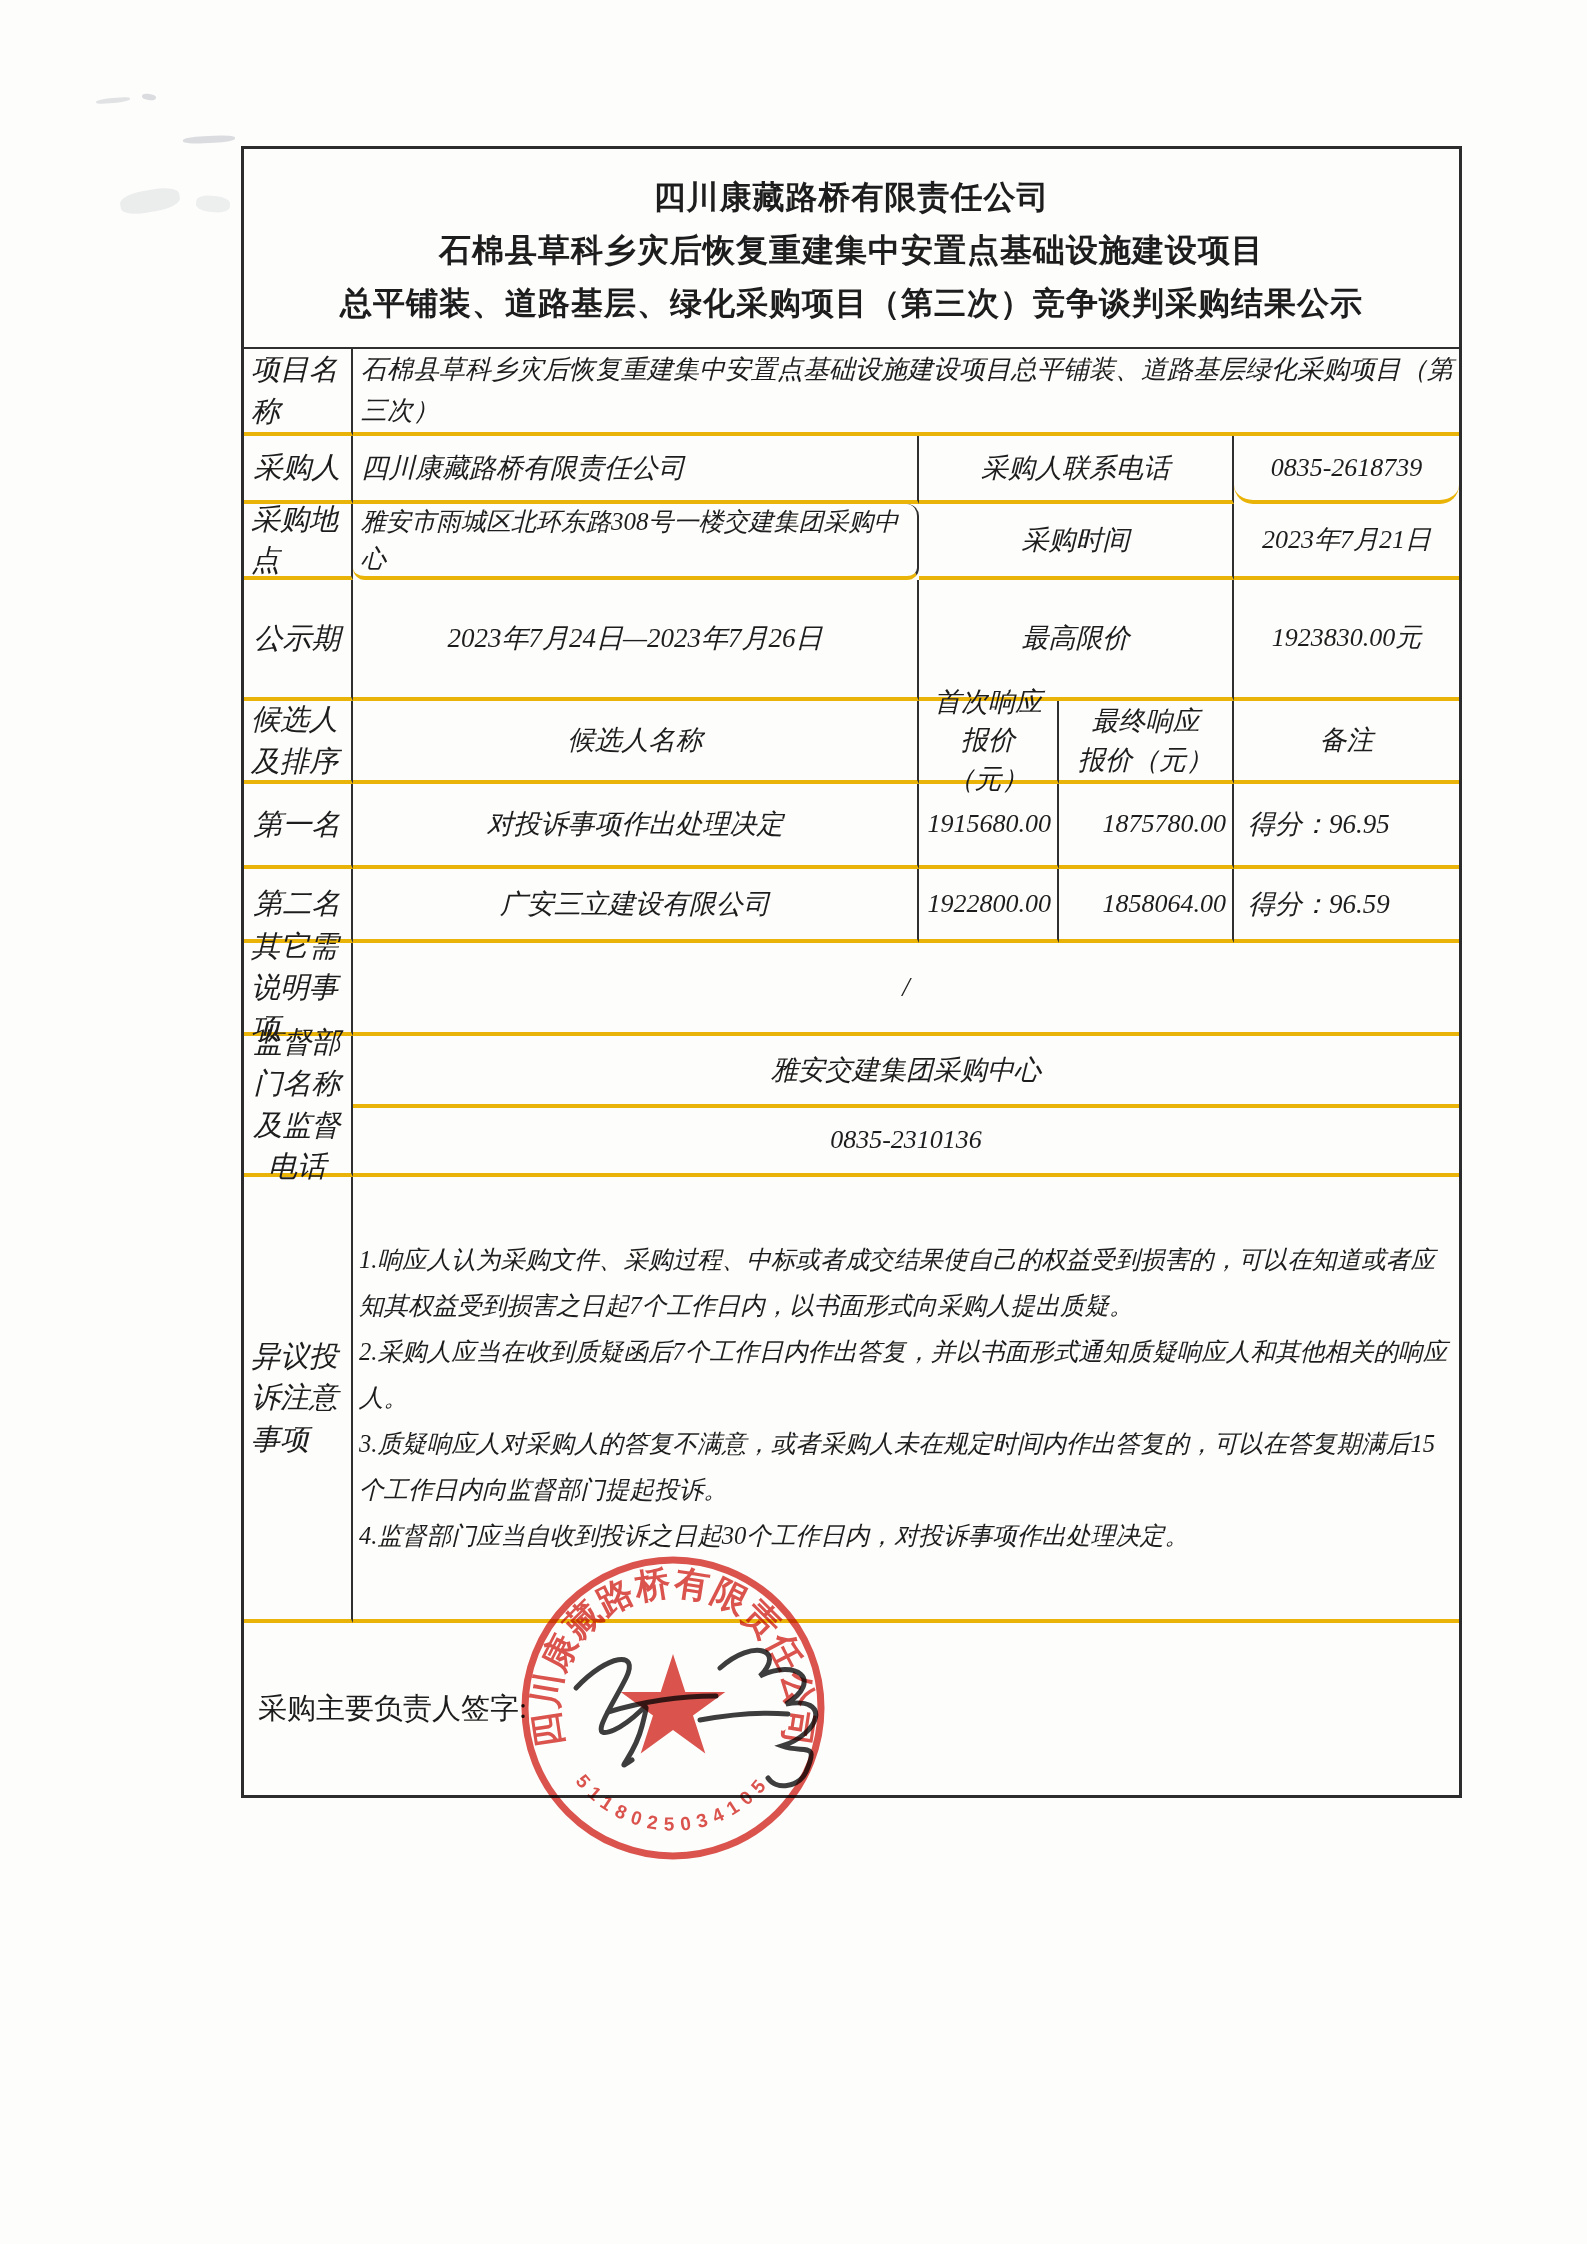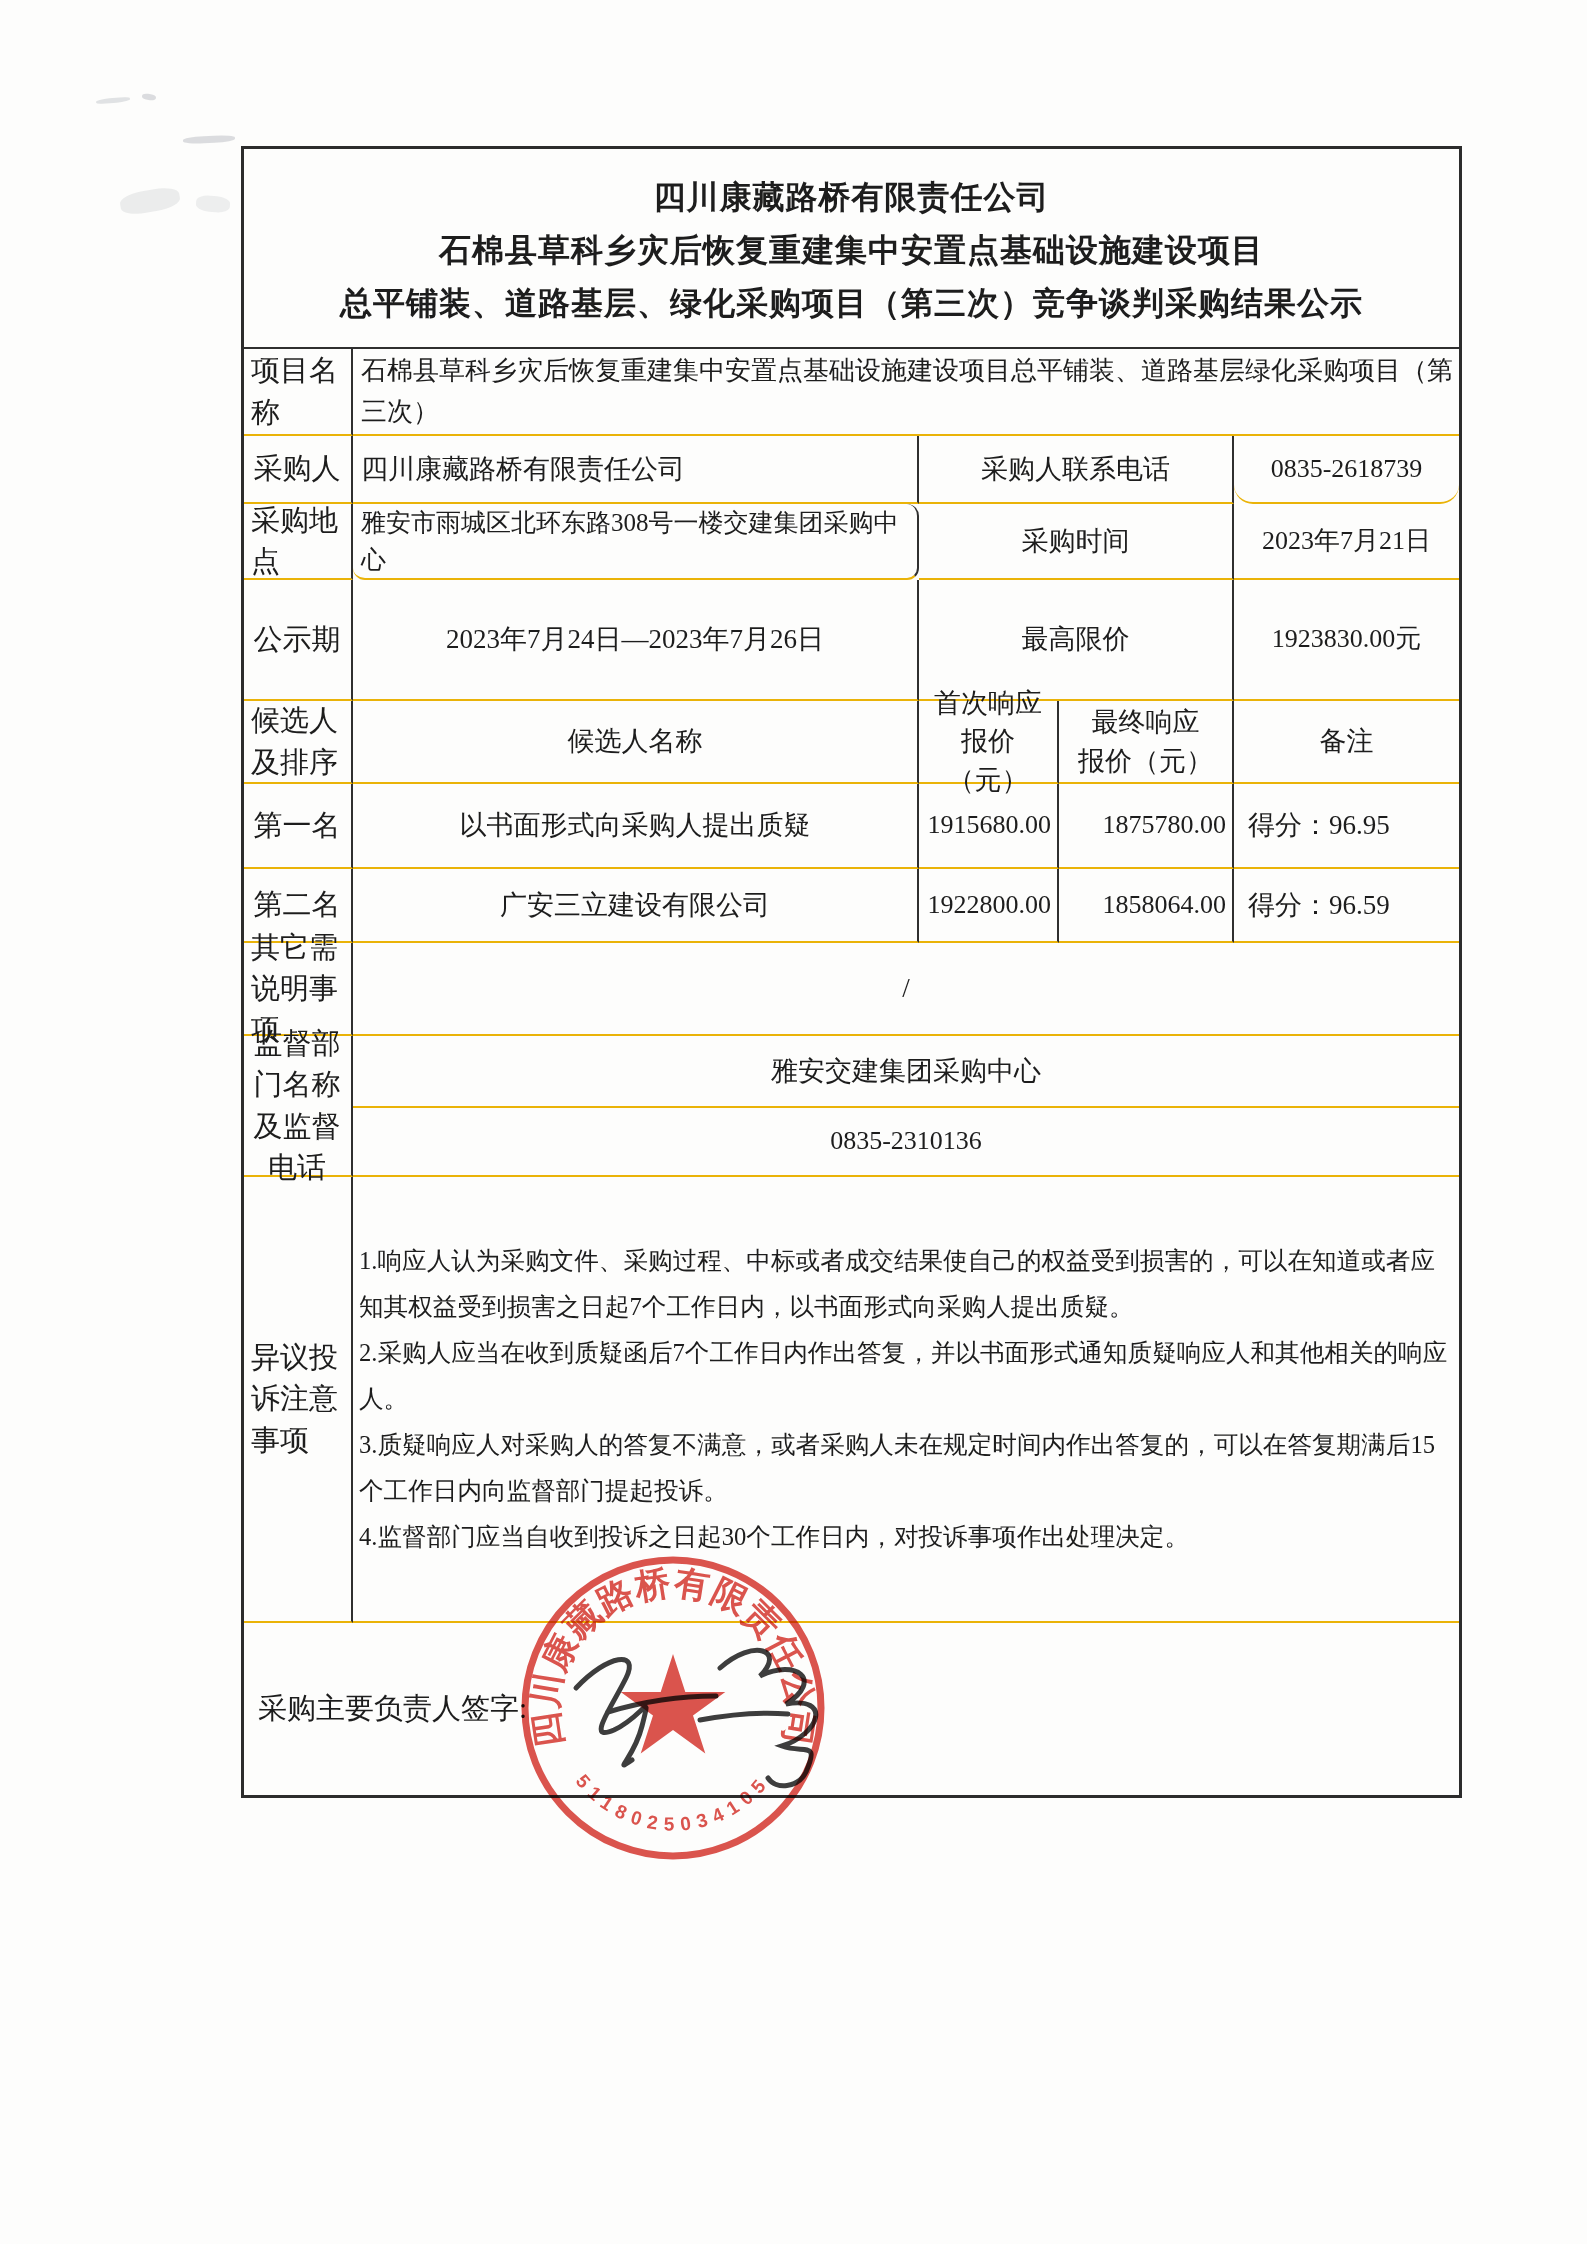--- a/index.html
+++ b/index.html
@@ -15,26 +15,27 @@
   
   .doc{
     position:absolute;left:241px;top:146px;width:1215px;
     display:grid;
     grid-template-columns:109px 566px 140px 175px 225px;
     grid-template-rows:200px 87px 68px 76px 121px 83px 85px 74px 93px 72px 69px 446px 172px;
     border:3px solid #2c2c2c;
     background:#fdfdfc;
   }
   .cell{
-    border-right:2px solid #2f2f2f;border-bottom:2px solid #eab308;
+    border-right:2px solid #2f2f2f;border-bottom:4px solid #eab308;
     box-sizing:border-box;
     font-size:27px;line-height:1.42;
     display:flex;align-items:center;
     padding:4px 8px;
     white-space:pre-line;
+    font-style:italic;
   }
   .noR{border-right:none;}
   .noB{border-bottom:none;}
   .lab{font-size:29px;padding-left:7px;align-items:center;}
   .ctr{justify-content:center;text-align:center;}
   .lft{justify-content:flex-start;text-align:left;}
   .rgt{justify-content:flex-end;text-align:right;padding-right:6px;}
   .num{font-size:26px;}
 
   .titleblock{
@@ -107,21 +108,21 @@
   <div class="cell lab lft" style="grid-row:6;grid-column:1;">候选人
 及排序</div>
   <div class="cell ctr" style="grid-row:6;grid-column:2;">候选人名称</div>
   <div class="cell ctr" style="grid-row:6;grid-column:3;">首次响应
 报价（元）</div>
   <div class="cell ctr" style="grid-row:6;grid-column:4;">最终响应
 报价（元）</div>
   <div class="cell ctr noR" style="grid-row:6;grid-column:5;">备注</div>
 
   <div class="cell lab ctr" style="grid-row:7;grid-column:1;">第一名</div>
-  <div class="cell ctr" style="grid-row:7;grid-column:2;">以书面形式向采购人提出质疑</div>
+  <div class="cell ctr" style="grid-row:7;grid-column:2;">对投诉事项作出处理决定</div>
   <div class="cell rgt num" style="grid-row:7;grid-column:3;">1915680.00</div>
   <div class="cell rgt num" style="grid-row:7;grid-column:4;">1875780.00</div>
   <div class="cell lft noR" style="grid-row:7;grid-column:5;padding-left:14px;">得分：96.95</div>
 
   <div class="cell lab ctr" style="grid-row:8;grid-column:1;">第二名</div>
   <div class="cell ctr" style="grid-row:8;grid-column:2;text-align:right;">广安三立建设有限公司</div>
   <div class="cell rgt num" style="grid-row:8;grid-column:3;">1922800.00</div>
   <div class="cell rgt num" style="grid-row:8;grid-column:4;">1858064.00</div>
   <div class="cell lft noR" style="grid-row:8;grid-column:5;padding-left:14px;">得分：96.59</div>
 

